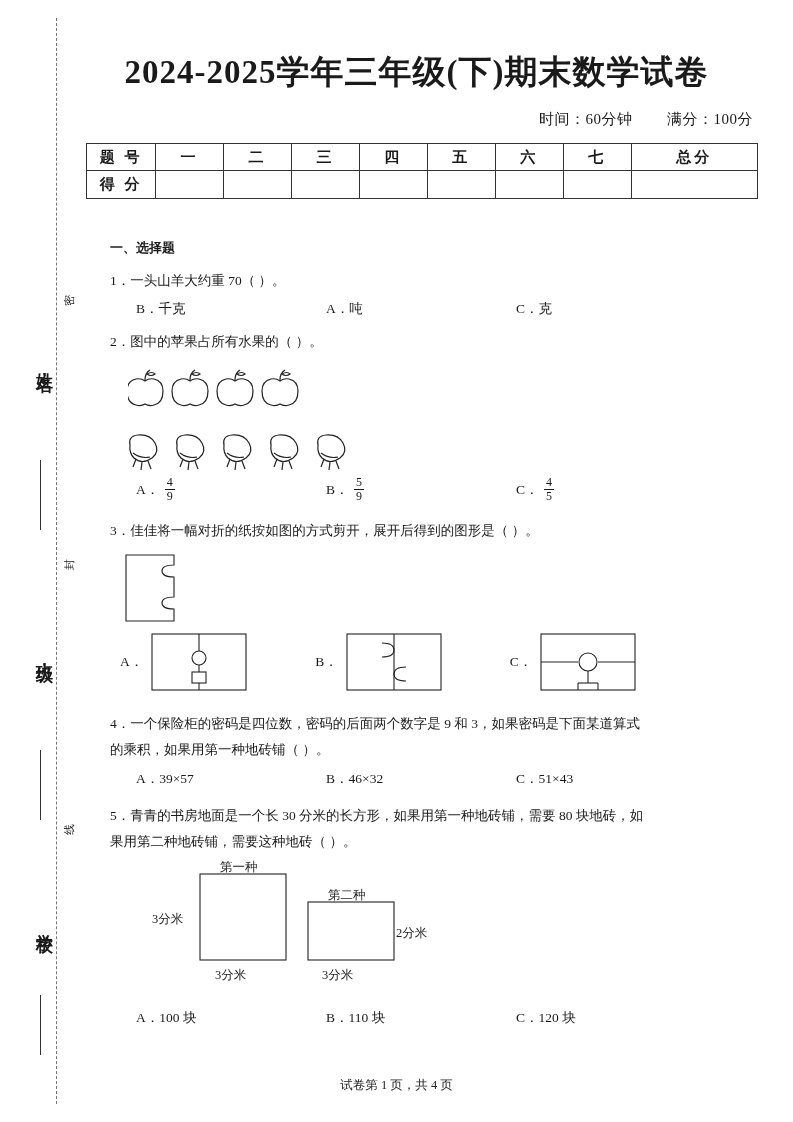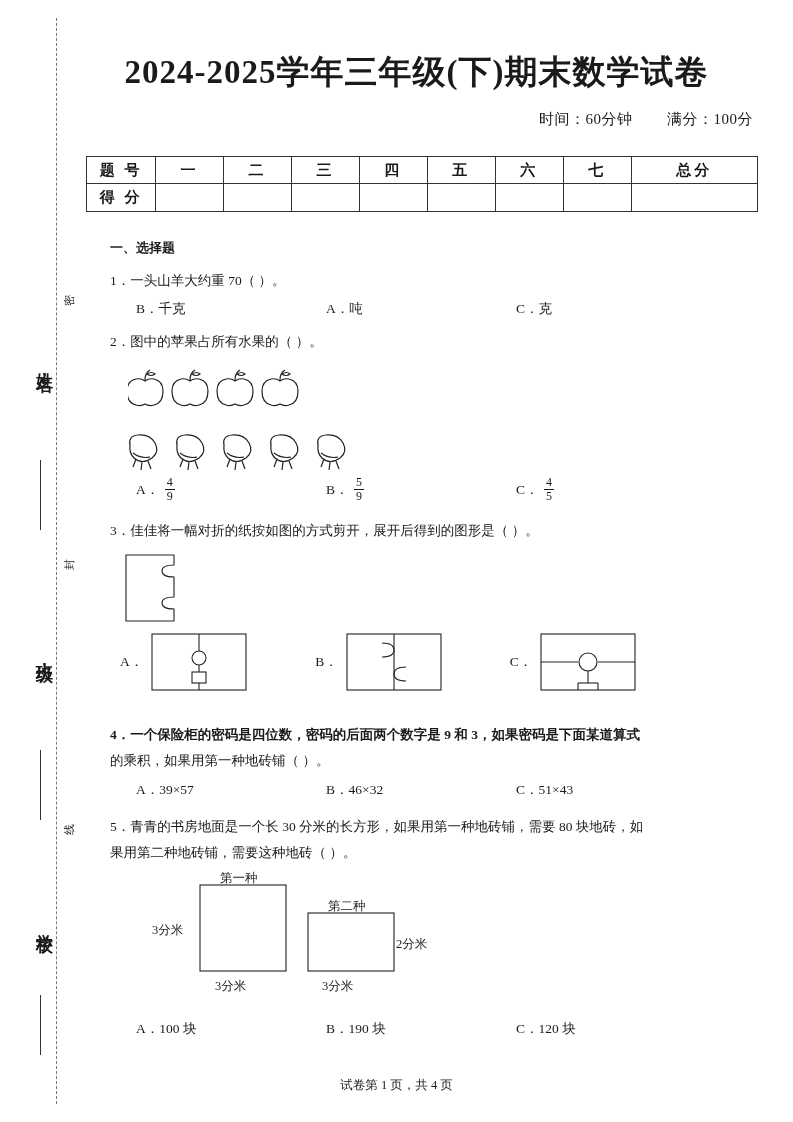--- a/index.html
+++ b/index.html
@@ -83,21 +83,21 @@
     font-size: 15px;
     letter-spacing: 0.5px;
     margin-left: 44px;
   }
   .meta span.gap { display: inline-block; width: 26px; }
 
   
   .score-table {
     position: absolute;
     left: 86px;
-    top: 156px;
+    top: 143px;
     width: 672px;
     border-collapse: collapse;
     font-size: 15px;
   }
   .score-table td {
     border: 1px solid #333;
     height: 24px;
     text-align: center;
     font-weight: bold;
     letter-spacing: 3px;
@@ -357,21 +357,21 @@
         <line x1="3" y1="31" x2="40" y2="31" stroke="#222" stroke-width="1.1"></line>
         <circle cx="50" cy="31" r="9" fill="none" stroke="#222" stroke-width="1.1"></circle>
         <line x1="60" y1="31" x2="97" y2="31" stroke="#222" stroke-width="1.1"></line>
         <line x1="50" y1="40" x2="50" y2="52" stroke="#222" stroke-width="1.1"></line>
         <line x1="40" y1="52" x2="60" y2="52" stroke="#222" stroke-width="1.1"></line>
         <line x1="40" y1="52" x2="40" y2="59" stroke="#222" stroke-width="1.1"></line>
         <line x1="60" y1="52" x2="60" y2="59" stroke="#222" stroke-width="1.1"></line>
       </svg>
     </div>
 
-    <div class="q" style="margin-top:29px;font-weight:bold;">
+    <div class="q" style="margin-top:18px;">
       <span>4．</span><span>一个保险柜的密码是四位数，密码的后面两个数字是 9 和 3，如果密码是下面某道算式</span>
     </div>
     <div>的乘积，如果用第一种地砖铺（    ）。</div>
     <div class="opts">
       <div class="opt">
         <span>A．</span><span>39×57</span>
       </div>
       <div class="opt">
         <span>B．</span><span>46×32</span>
       </div>
@@ -396,21 +396,21 @@
       <span class="tile-cap" style="left:65px; top:104px;">3分米</span>
       <span class="tile-cap" style="left:246px; top:62px;">2分米</span>
       <span class="tile-cap" style="left:172px; top:104px;">3分米</span>
     </div>
 
     <div class="opts" style="margin-top:15px;">
       <div class="opt">
         <span>A．</span><span>100 块</span>
       </div>
       <div class="opt">
-        <span>B．</span><span>190 块</span>
+        <span>B．</span><span>110 块</span>
       </div>
       <div class="opt">
         <span>C．</span><span>120 块</span>
       </div>
     </div>
 
   </div>
 
   <div class="footer">试卷第 1 页，共 4 页</div>
 </div>

